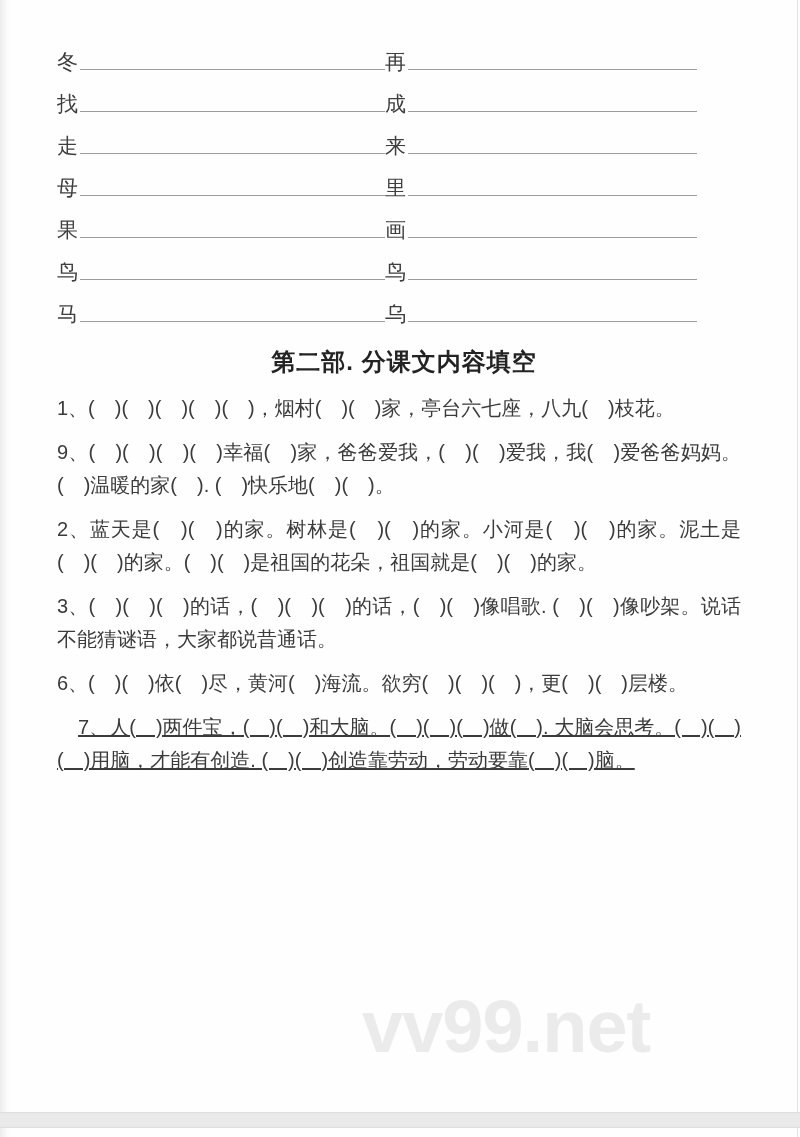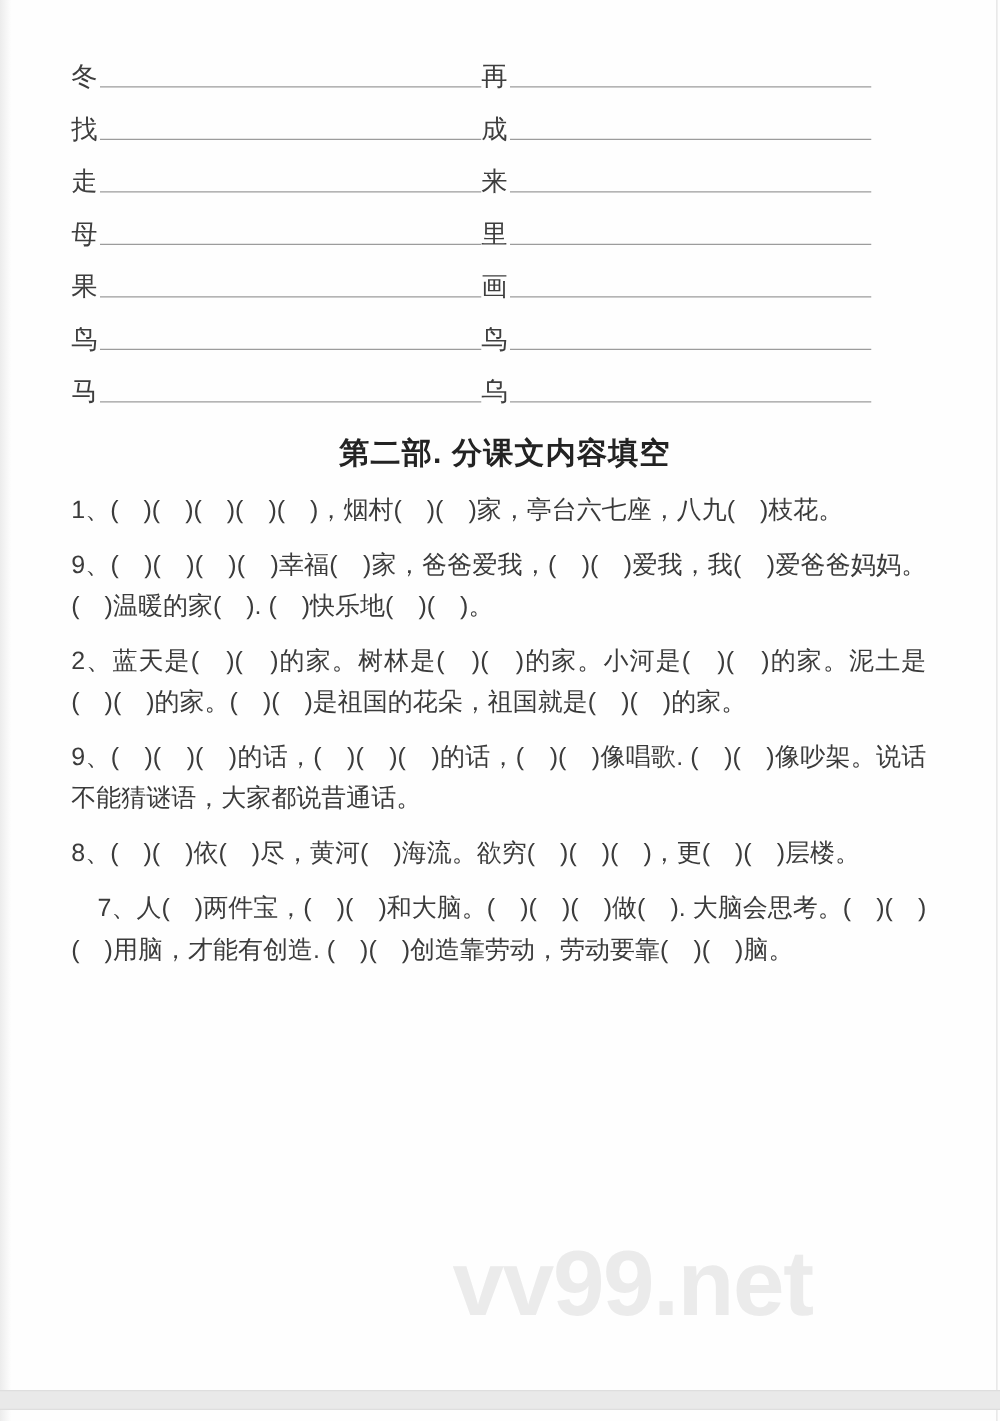--- a/index.html
+++ b/index.html
@@ -76,21 +76,21 @@
   .exercises {
     position: absolute;
     top: 392px; left: 57px;
     width: 684px;
     font-size: 20px;
     line-height: 33px;
     color: #3b3b3b;
     text-align: justify;
   }
   .exercises p { margin: 0 0 11px 0; }
-  .exercises p.indent { text-indent: 21px; }
+  .exercises p.indent { text-indent: 21px; text-decoration: underline; }
   
   .watermark {
     position: absolute;
     left: 362px; top: 990px;
     font-size: 74px;
     font-weight: bold;
     line-height: 1;
     color: #ebebeb;
     letter-spacing: -1px;
     user-select: none;
@@ -185,21 +185,21 @@
       </div>
     </div>
   </section>
 
   <h2 class="heading">第二部. 分课文内容填空</h2>
 
   <div class="exercises">
     <p>1、(　)(　)(　)(　)(　)，烟村(　)(　)家，亭台六七座，八九(　)枝花。</p>
     <p>9、(　)(　)(　)(　)幸福(　)家，爸爸爱我，(　)(　)爱我，我(　)爱爸爸妈妈。(　)温暖的家(　). (　)快乐地(　)(　)。</p>
     <p>2、蓝天是(　)(　)的家。树林是(　)(　)的家。小河是(　)(　)的家。泥土是(　)(　)的家。(　)(　)是祖国的花朵，祖国就是(　)(　)的家。</p>
-    <p>9、(　)(　)(　)的话，(　)(　)(　)的话，(　)(　)像唱歌. (　)(　)像吵架。说话不能猜谜语，大家都说昔通话。</p>
-    <p>8、(　)(　)依(　)尽，黄河(　)海流。欲穷(　)(　)(　)，更(　)(　)层楼。</p>
+    <p>3、(　)(　)(　)的话，(　)(　)(　)的话，(　)(　)像唱歌. (　)(　)像吵架。说话不能猜谜语，大家都说昔通话。</p>
+    <p>6、(　)(　)依(　)尽，黄河(　)海流。欲穷(　)(　)(　)，更(　)(　)层楼。</p>
     <p class="indent">7、人(　)两件宝，(　)(　)和大脑。(　)(　)(　)做(　). 大脑会思考。(　)(　)(　)用脑，才能有创造. (　)(　)创造靠劳动，劳动要靠(　)(　)脑。</p>
   </div>
 
   <div class="watermark">vv99.net</div>
 
   <div class="band"></div>
 </div>
 
 </body></html>

